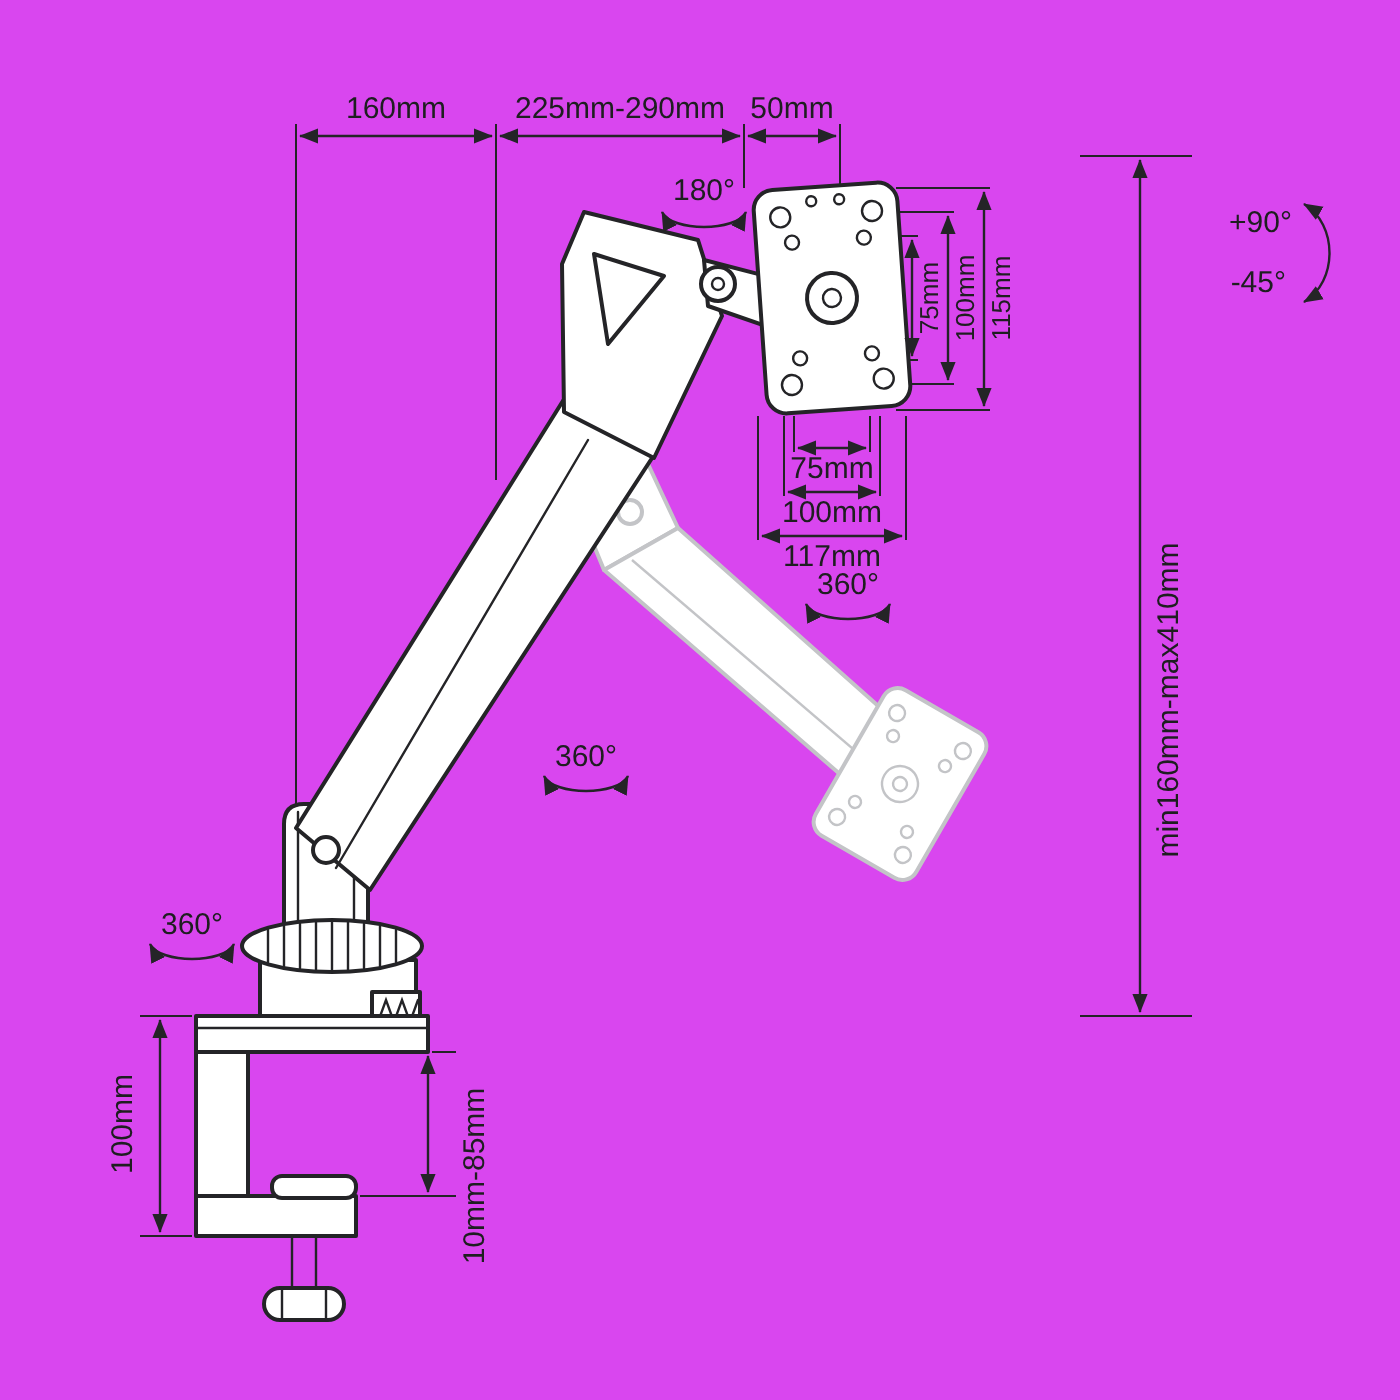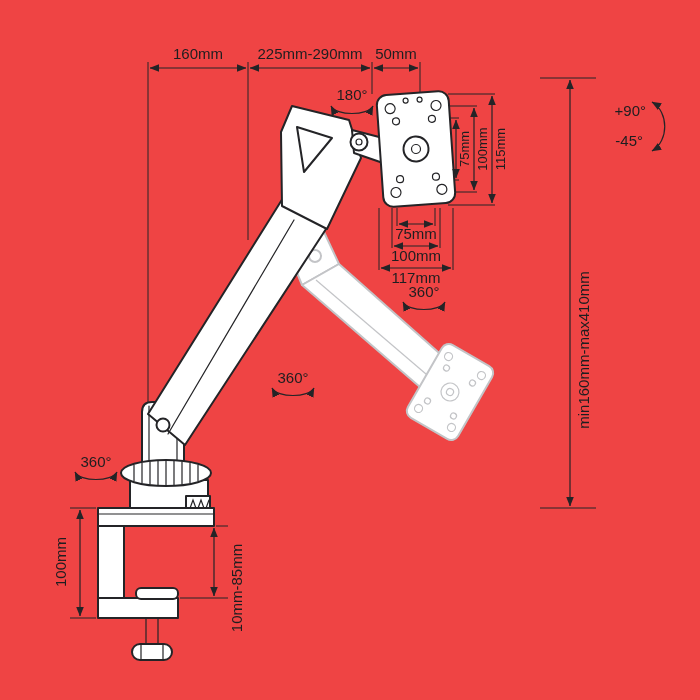--- a/index.html
+++ b/index.html
@@ -1,16 +1,16 @@
 <!DOCTYPE html>
 <html><head>
 <meta charset="utf-8">
 <style>
   html,body { margin:0; padding:0; background:#ffffff; }
-  .canvas { width:700px; height:700px; background:#ef4444; position:relative; overflow:hidden;text-align:right; }
+  .canvas { width:700px; height:700px; background:#d946ef; position:relative; overflow:hidden;text-align:right; }
   svg { display:block; }
   .solid  { stroke:#242427; stroke-width:2; fill:#ffffff; stroke-linejoin:round; stroke-linecap:round; }
   .detail { stroke:#242427; stroke-width:1.2; fill:none; stroke-linecap:round; }
   .dim    { stroke:#242427; stroke-width:1.2; fill:none; }
   .ext    { stroke:#242427; stroke-width:1; fill:none; }
   .ghost  { stroke:#c3c4c7; stroke-width:2; fill:#ffffff; stroke-linejoin:round; }
   .ghostd { stroke:#c3c4c7; stroke-width:1.2; fill:none; }
   text.t  { font-family:"Liberation Sans","DejaVu Sans",sans-serif; font-size:15px; fill:#1e1e20; }
   text.s  { font-size:13px; }
   .mid { text-anchor:middle; }

